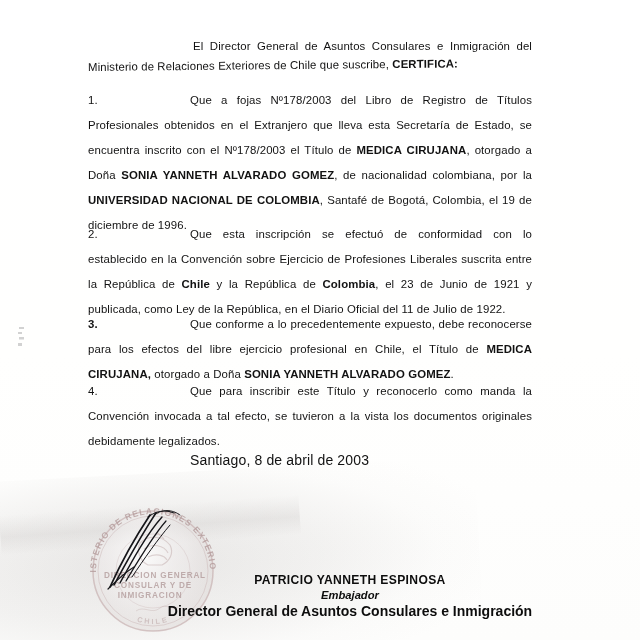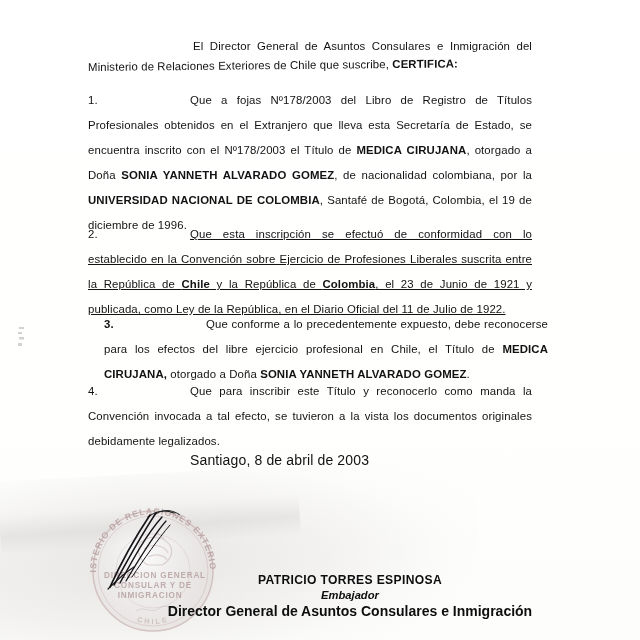--- a/index.html
+++ b/index.html
@@ -199,25 +199,25 @@
     <div class="hdr-line1">El Director General de Asuntos Consulares e Inmigración del</div>
 
     <div class="hdr-line2">
       <span>Ministerio de Relaciones Exteriores de Chile que suscribe, </span><span class="b">CERTIFICA:</span>
     </div>
 
     <div class="num-para" style="top:88px;">
       <span class="marker">1.</span><span id="c1"><span>Que a fojas Nº178/2003 del Libro de Registro de Títulos Profesionales obtenidos en el Extranjero que lleva esta Secretaría de Estado, se encuentra inscrito con el Nº178/2003 el Título de </span><span class="b">MEDICA CIRUJANA</span><span>, otorgado a Doña </span><span class="b">SONIA YANNETH ALVARADO GOMEZ</span><span>, de nacionalidad colombiana, por la </span><span class="b">UNIVERSIDAD NACIONAL DE COLOMBIA</span><span>, Santafé  de Bogotá, Colombia, el 19 de diciembre de 1996.</span></span>
     </div>
 
-    <div class="num-para" style="top:222px;text-decoration:underline;">
+    <div class="num-para" style="top:222px;">
       <span class="marker">2.</span><span id="c2"><span>Que esta inscripción se efectuó de conformidad con lo establecido en la Convención sobre Ejercicio de Profesiones Liberales suscrita entre la República de </span><span class="b">Chile</span><span>  y la República de </span><span class="b">Colombia</span><span>, el 23 de Junio de 1921 y publicada, como Ley de la República, en el Diario Oficial del 11 de Julio de 1922.</span></span>
     </div>
 
-    <div class="num-para" style="top:312px;margin-left:16px;">
+    <div class="num-para" style="top:312px;">
       <span class="marker bold">3.</span><span id="c3"><span>Que conforme a lo precedentemente expuesto, debe reconocerse para los efectos del libre ejercicio profesional en Chile, el Título de </span><span class="b">MEDICA CIRUJANA,</span><span> otorgado a Doña </span><span class="b">SONIA YANNETH ALVARADO GOMEZ</span><span>.</span></span>
     </div>
 
     <div class="num-para" style="top:379px;">
       <span class="marker">4.</span><span id="c4"><span>Que para inscribir este Título y reconocerlo como manda la Convención invocada a tal efecto, se tuvieron a la vista los documentos originales debidamente legalizados.</span></span>
     </div>
 
     <div id="date-line">Santiago, 8 de abril de 2003</div>
 
     <div id="seal">
@@ -272,21 +272,21 @@
           <path d="M 22,78 C 34,58 48,34 62,18" stroke-width="1.2"></path>
           <path d="M 28,74 C 40,56 54,36 66,22" stroke-width="1.0"></path>
           <path d="M 4,86 C 12,78 20,70 30,64" stroke-width="1.2"></path>
           <path d="M 44,14 C 52,8 60,6 70,10" stroke-width="1.1"></path>
           <path d="M 50,12 C 58,6 68,6 76,12" stroke-width="0.9"></path>
         </g>
       </svg>
     </div>
 
     <div id="sig-block">
-      <div id="sig-name">PATRICIO TORRES ESPINOSA</div>
+      <div id="sig-name">PATRICIO YANNETH ESPINOSA</div>
       <div id="sig-role">Embajador</div>
       <div id="sig-title">Director General de Asuntos Consulares e Inmigración</div>
     </div>
 
     <div id="margin-artifact">
       <svg width="8" height="22" xmlns="http://www.w3.org/2000/svg">
         <g fill="#8c8c8c">
           <rect x="1" y="0" width="5" height="2"></rect>
           <rect x="0" y="5" width="4" height="2"></rect>
           <rect x="1" y="10" width="5" height="2.5"></rect>

